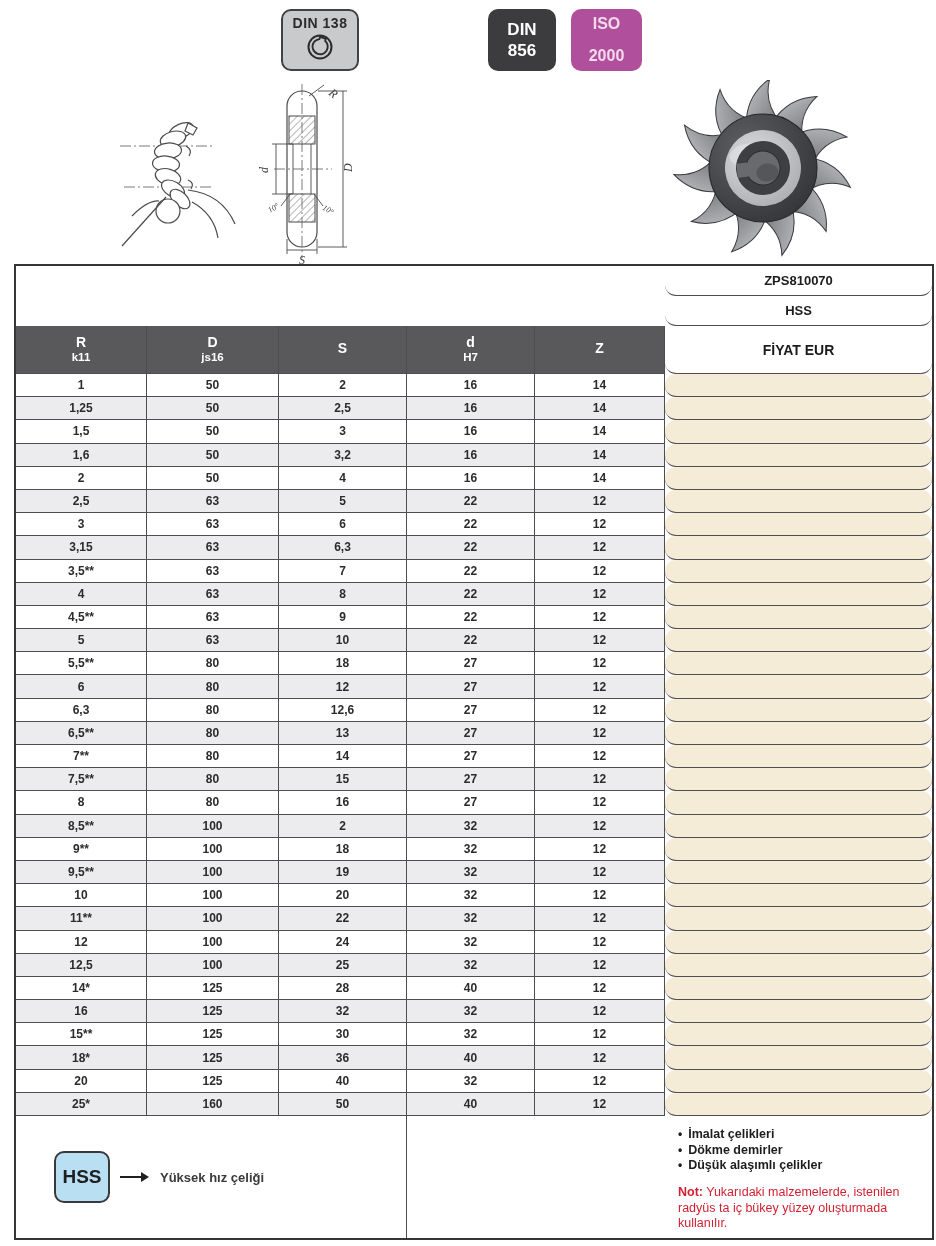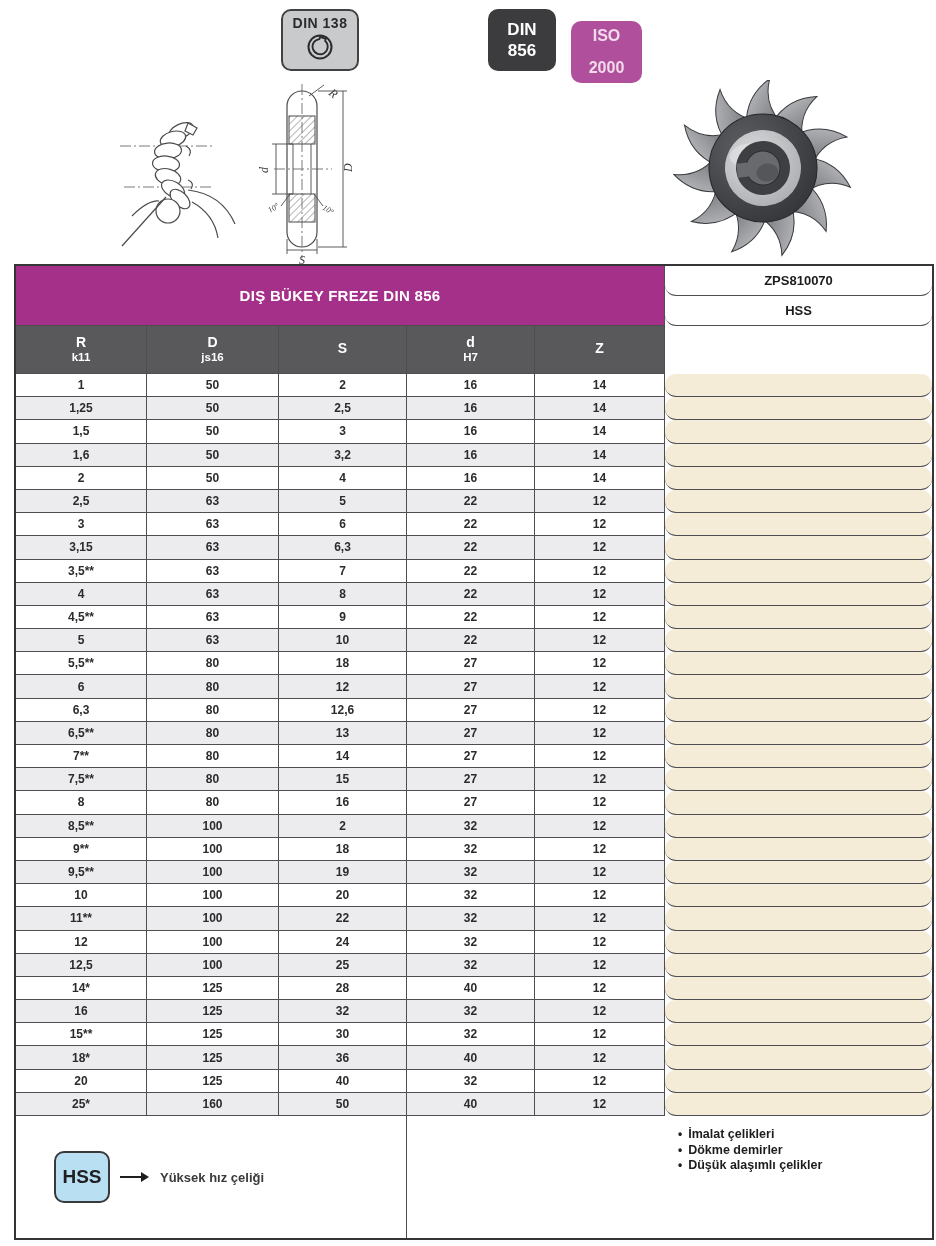--- a/index.html
+++ b/index.html
@@ -9,21 +9,21 @@
   
   .badge{position:absolute;top:9px;height:62px;box-sizing:border-box;border-radius:10px;
          display:flex;flex-direction:column;align-items:center;justify-content:center;line-height:1.15;}
   .badge.gray{background:#c9cacc;border:2px solid #424244;color:#2b2b2d;}
   .badge.dark{background:#3c3c3e;color:#ffffff;}
   .badge.purple{background:#b0509c;color:#f2daeb;}
   #b-din138{left:281px;width:78px;justify-content:flex-start;padding-top:4px;}
   #b-din138 .t{font-size:14px;font-weight:700;letter-spacing:.5px;}
   #b-angles{left:376px;width:80px;font-size:15px;font-weight:500;gap:4px;}
   #b-din856{left:488px;width:68px;font-size:17px;font-weight:800;gap:1px;}
-  #b-iso{left:571px;width:71px;font-size:16px;font-weight:800;gap:13px;margin-top:12px;}
+  #b-iso{left:571px;width:71px;font-size:16px;font-weight:800;gap:13px;}
 
   
   .fig{position:absolute;}
   #fig-sketch{left:102px;top:94px;}
   #fig-section{left:246px;top:82px;}
   #fig-photo{left:648px;top:80px;}
   .lineart{stroke:#4b4b4d;fill:none;stroke-width:1.2;}
   .dashdot{stroke:#7a7a7c;stroke-width:1;fill:none;stroke-dasharray:11 3 2 3;}
   .dim{stroke:#4b4b4d;stroke-width:.9;fill:none;}
   .dimtext{font-family:"Liberation Serif",serif;font-style:italic;font-size:12px;fill:#3a3a3c;}
@@ -201,23 +201,23 @@
       <circle r="38" fill="url(#ringG)"></circle>
       <ellipse cx="-12" cy="-14" rx="20" ry="12" fill="#eceded" opacity="0.45"></ellipse>
       <circle r="27" fill="#3e3f43"></circle>
       <circle r="17" fill="#696a6e" stroke="#2c2d30" stroke-width="1"></circle>
       <rect x="-26" y="-7" width="11" height="14" fill="#696a6e"></rect>
       <ellipse cx="4" cy="5" rx="11" ry="9" fill="#55565a"></ellipse>
     </g>
   </svg>
 
   <div id="grid">
-    <div class="cell" id="title-cell">DIŞ BÜKEY FREZE DIN 856</div>
     <div class="cell no-r" id="code-cell">ZPS810070</div>
     <div class="cell no-r" id="material-cell">HSS</div>
+    <div class="cell no-r" id="price-head">FİYAT EUR</div>
 
     <div class="cell no-b" id="foot-left">
       <div id="hss-chip">HSS</div>
       <svg width="30" height="12" viewBox="0 0 30 12">
         <line x1="0" y1="6" x2="22" y2="6" stroke="#1f1f21" stroke-width="2"></line>
         <path d="M21,1 L29,6 L21,11 Z" fill="#1f1f21"></path>
       </svg>
       <div id="hss-desc">Yüksek hız çeliği</div>
     </div>
     <div class="cell no-r no-b" id="foot-right">
@@ -228,20 +228,24 @@
           </div>
           <div class="mat-item">
             <span class="bullet">•</span>
             <span>Dökme demirler</span>
           </div>
           <div class="mat-item">
             <span class="bullet">•</span>
             <span>Düşük alaşımlı çelikler</span>
           </div>
         </div>
+      <div id="note">
+        <span class="note-label">Not:</span>
+        <span>Yukarıdaki malzemelerde, istenilen radyüs ta iç bükey yüzey oluşturmada kullanılır.</span>
+      </div>
     </div>
   <div class="cell colhead" style="grid-area: 3 / 1;">
         <div class="ch-main">R</div>
         <div class="ch-sub">k11</div>
       </div>
       <div class="cell colhead" style="grid-area: 3 / 2;">
         <div class="ch-main">D</div>
         <div class="ch-sub">js16</div>
       </div>
       <div class="cell colhead" style="grid-area: 3 / 3;">

